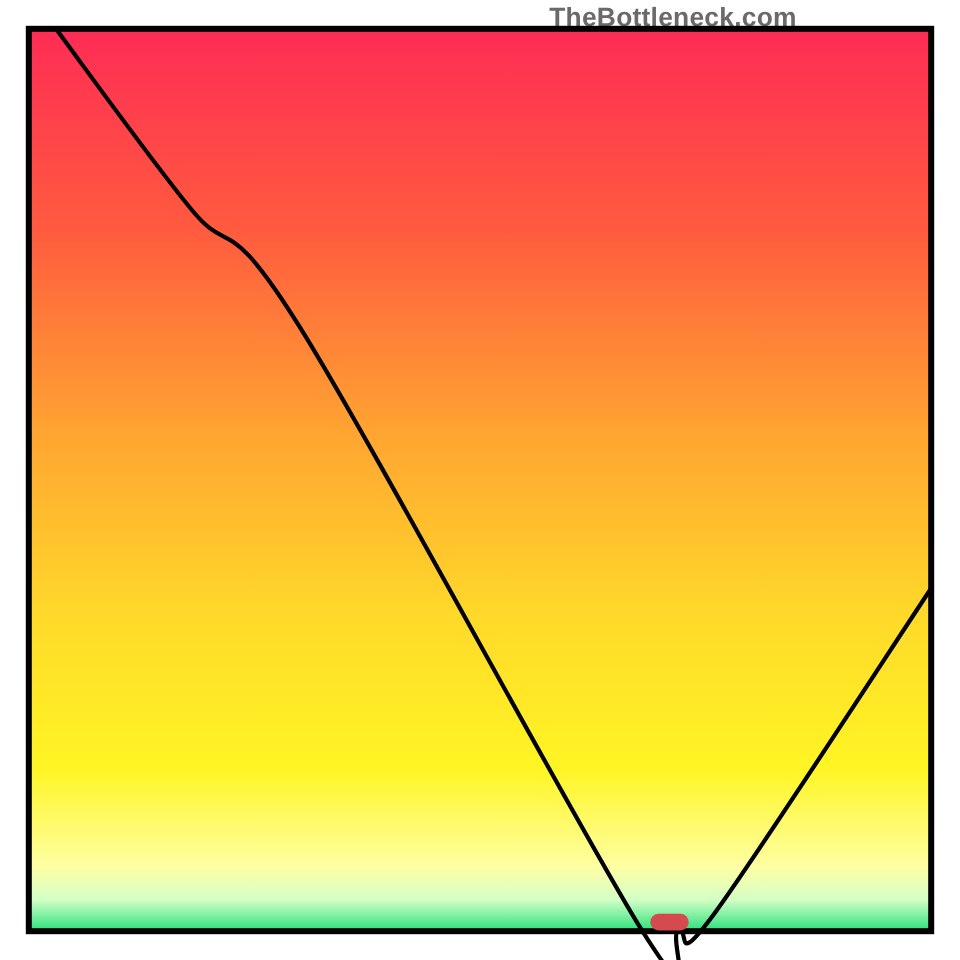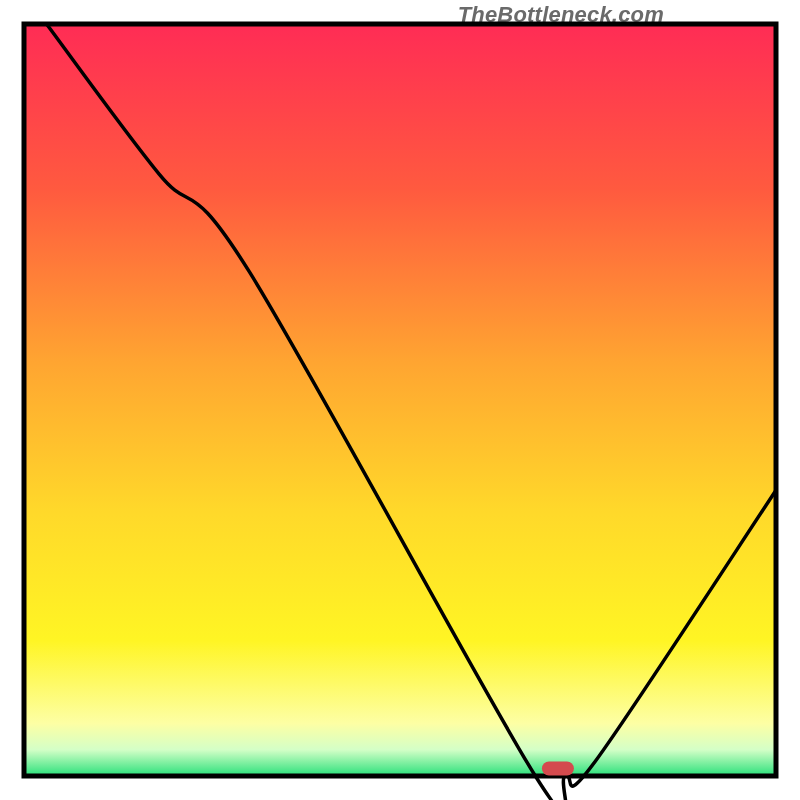--- a/index.html
+++ b/index.html
@@ -8,21 +8,20 @@
     width: 800px;
     height: 800px;
     background: #ffffff;
     font-family: Arial, Helvetica, sans-serif;
     overflow: hidden;
   }
   .wrap {
     position: relative;
     width: 674px;
     height: 800px;
-    font-style: italic;
   }
   .watermark {
     position: absolute;
     top: 2px;
     right: 10px;
     font-size: 22px;
     font-weight: 600;
     color: #6a6a6a;
     letter-spacing: 0.2px;
   }

